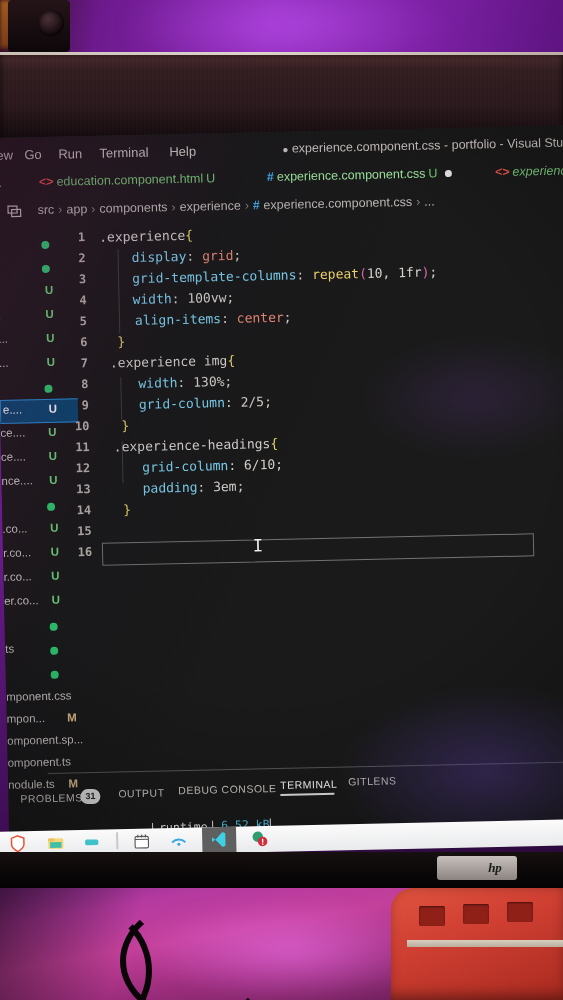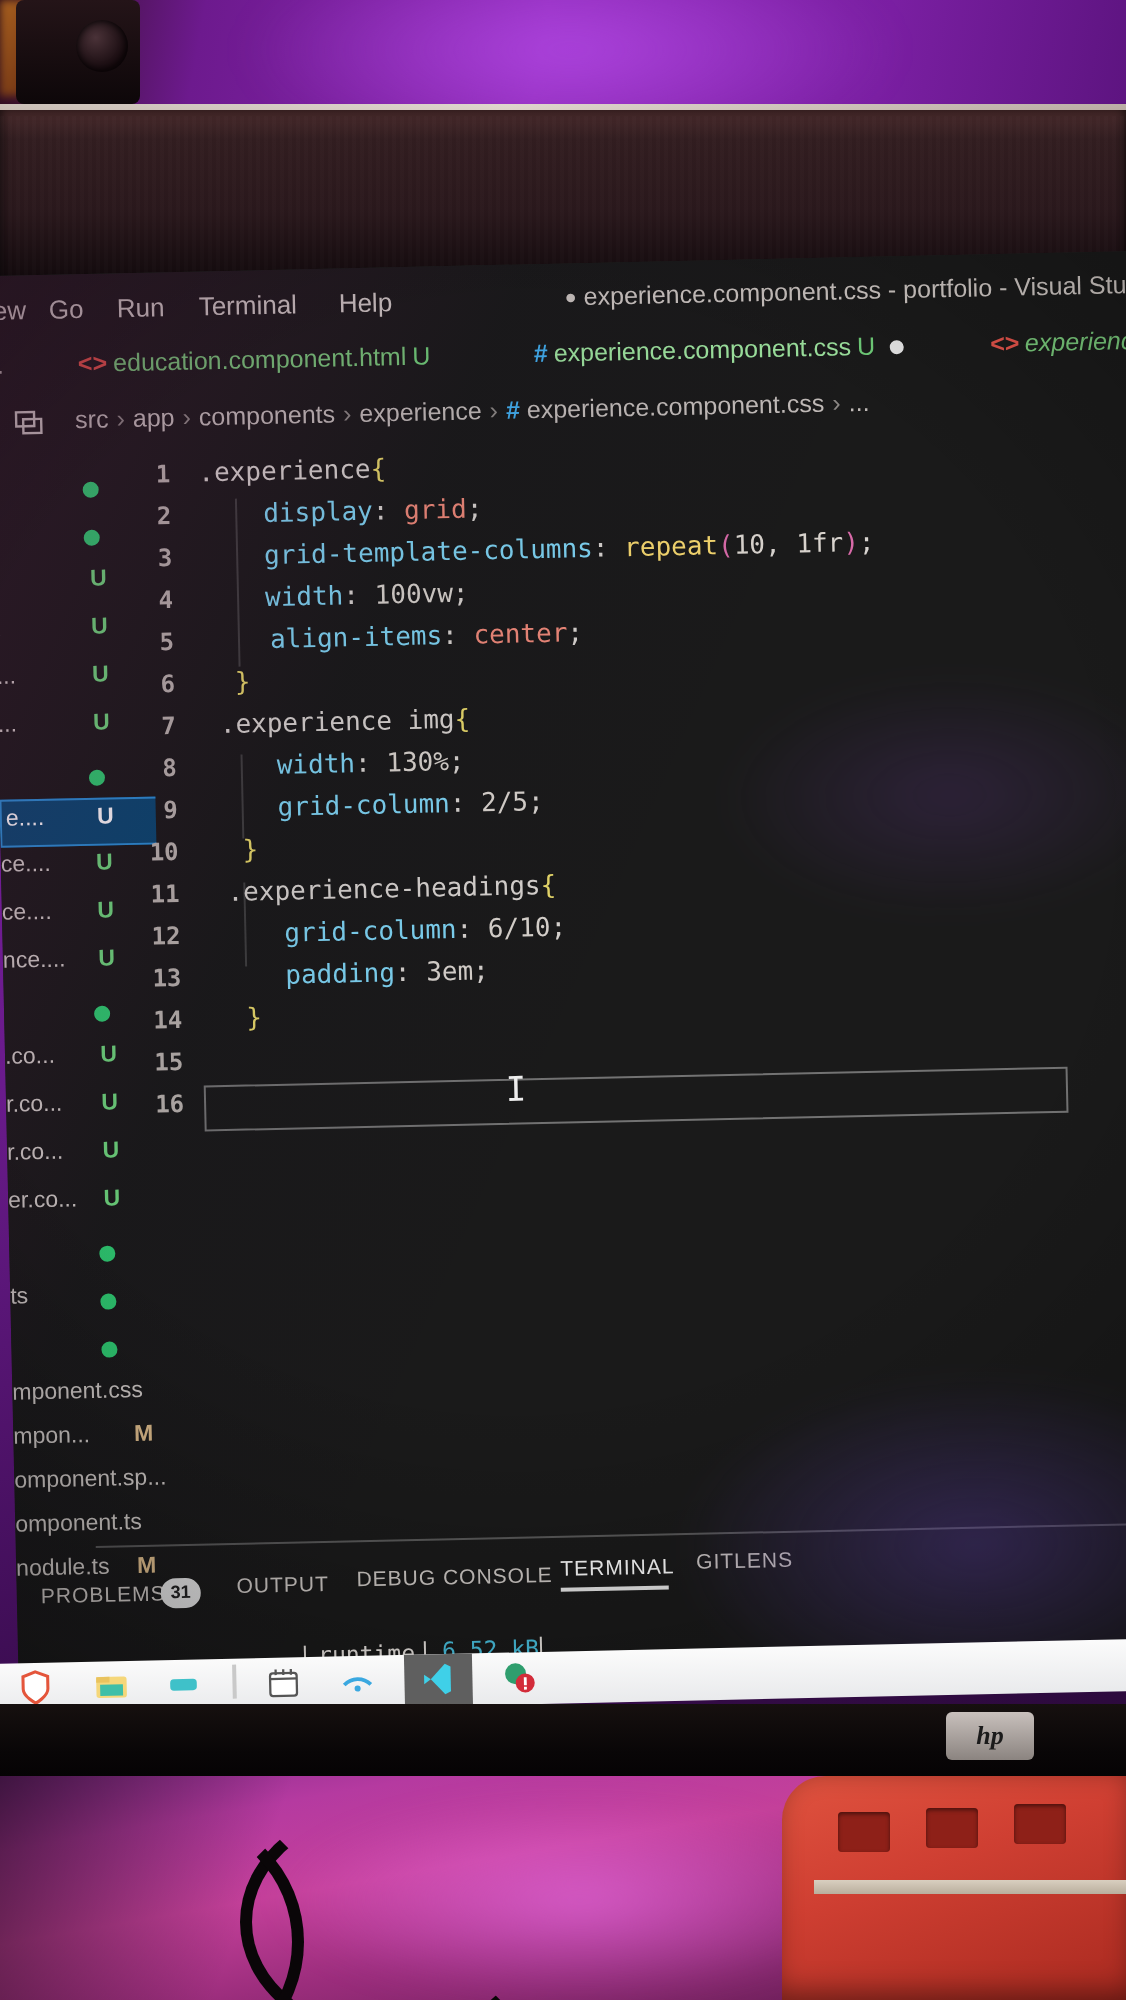--- a/index.html
+++ b/index.html
@@ -110,21 +110,21 @@
   .taskbar{position:absolute;left:-6px;top:832px;width:575px;height:26px;
            background:linear-gradient(180deg,#fbfbfb,#e9eaec);transform:rotate(-1.25deg);transform-origin:0 0;}
   .tbi{position:absolute;top:3px;width:19px;height:19px;}
   .tb-sel{position:absolute;top:0;width:34px;height:26px;background:#5f5f5f;}
 
   
   .bezel-bot{position:absolute;left:0;top:852px;width:563px;height:40px;
              background:linear-gradient(180deg,#16100f 0%,#090607 60%,#040203 100%);}
   .hp{position:absolute;right:46px;top:856px;width:44px;height:24px;border-radius:3px;
       background:linear-gradient(180deg,#c8c0bc,#8b8480);display:flex;align-items:center;justify-content:center;
-      color:#1b1b1b;font-size:13px;font-style:italic;font-weight:bold;font-family:"Liberation Serif",serif;}
+      color:#1b1b1b;font-size:13px;font-style:italic;font-weight:bold;font-family:"Liberation Serif",serif;padding-left:36px;}
   .desk{position:absolute;left:0;top:888px;width:563px;height:112px;
         background:linear-gradient(170deg,#8a2d8e 0%,#b53aa0 18%,#c4409a 40%,#9b2d7c 62%,#5a1a4c 100%);}
   .desk-glow{position:absolute;left:140px;top:900px;width:300px;height:100px;border-radius:50%;
         background:radial-gradient(ellipse at center,rgba(235,110,230,.65),rgba(120,20,120,0) 72%);filter:blur(8px);}
   .cable{position:absolute;border-radius:50%;border:6px solid #0b0709;}
   .redobj{position:absolute;right:-8px;top:888px;width:180px;height:112px;
       background:linear-gradient(160deg,#e0533f 0%,#cf3f32 40%,#a8291f 100%);
       border-top-left-radius:22px;box-shadow:-4px -4px 14px rgba(0,0,0,.45) inset;}
   .redslot{position:absolute;background:#8e2018;border-radius:2px;box-shadow:0 1px 2px rgba(0,0,0,.5) inset;}
   .redbar{position:absolute;background:linear-gradient(180deg,#d9cfc0,#b9ae9d);}

